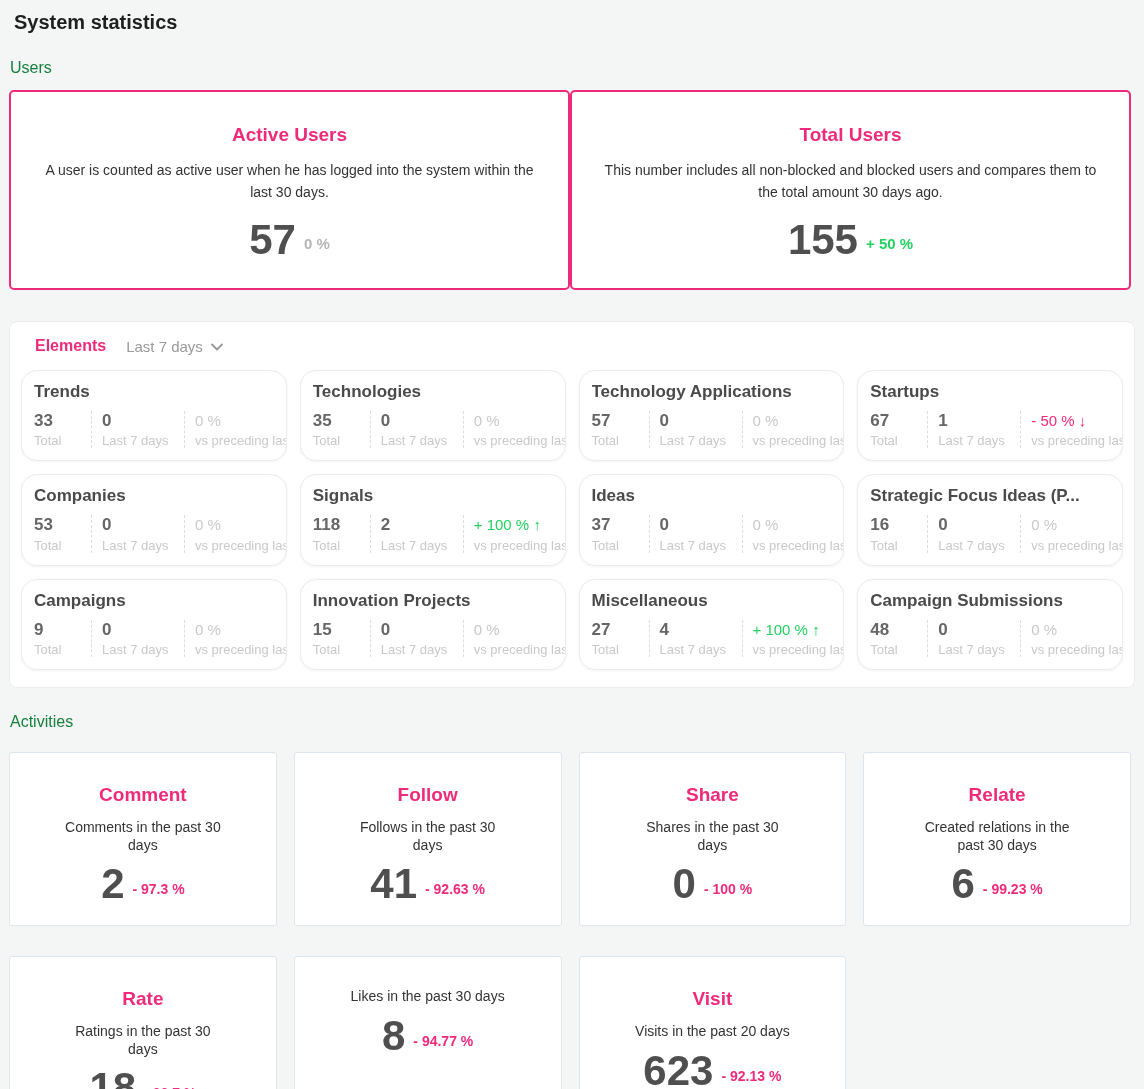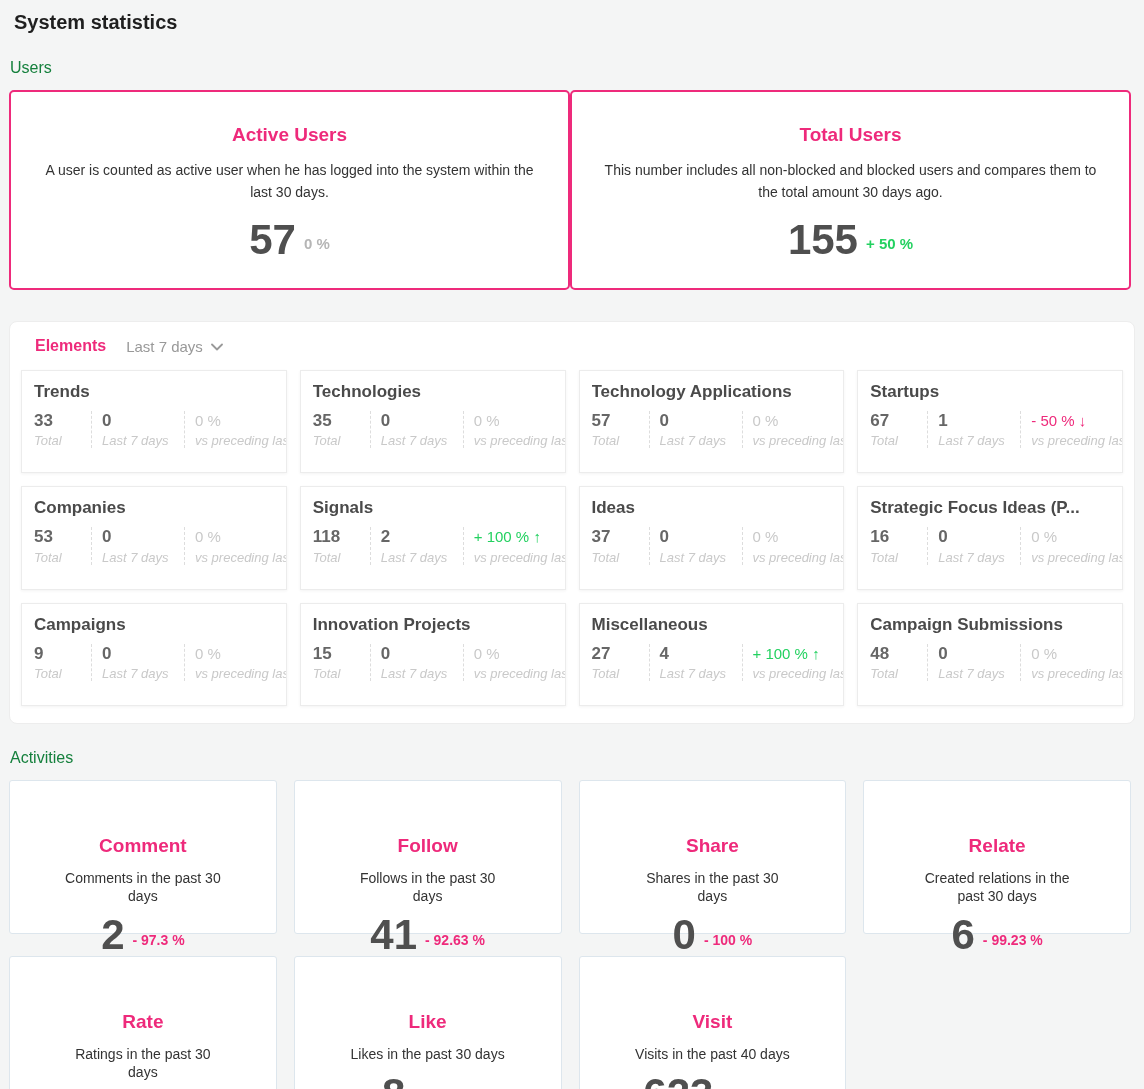--- a/index.html
+++ b/index.html
@@ -98,22 +98,22 @@
   .chevron { display: inline-flex; margin-top: 2px; }
   .elements-grid {
     margin-top: 15px;
     display: grid;
     grid-template-columns: repeat(4, 1fr);
     gap: 13px;
   }
   .element-card {
     background: #fff;
     border: 1px solid #ececec;
-    border-radius: 0;
-    padding: 11px 12px 24px;
+    border-radius: 16px;
+    padding: 11px 12px 12px;
     box-shadow: 0 1px 3px rgba(0,0,0,0.05);
     overflow: hidden;
   }
   .el-title {
     font-size: 17px;
     font-weight: 700;
     color: #4a4a4a;
     white-space: nowrap;
     overflow: hidden;
     margin: 0 0 9px;
@@ -132,39 +132,39 @@
     color: #666;
     line-height: 1.2;
     margin-bottom: 2px;
   }
   .el-change { font-size: 15px; font-weight: 400; line-height: 1.35; margin-bottom: 2px; }
   .el-change.neutral { color: #c9c9c9; }
   .el-change.up { color: #23d160; }
   .el-change.down { color: #ee2a7b; }
   .el-label {
     font-size: 13px;
-    font-style: italic;
     color: #c9c9c9;
     white-space: nowrap;
   }
   
   .activities-grid {
     margin: 0 13px 14px 9px;
     display: grid;
     grid-template-columns: repeat(4, 1fr);
     column-gap: 17px;
     row-gap: 22px;
   }
   .activity-card {
     background: #fff;
     border: 1px solid #dde6ed;
     border-radius: 3px;
-    height: 154px;
+    height: 174px;
     text-align: center;
-    padding-top: 54px;
+    padding-top: 31px;
+    margin-top: 8px;
   }
   .act-desc {
     font-size: 14px;
     color: #333;
     line-height: 1.25;
     max-width: 165px;
     margin: 0 auto;
   }
   .act-value-row {
     margin-top: 9px;
@@ -483,29 +483,28 @@
     <div class="activity-card">
       <h3 class="card-title-pink">Rate</h3>
       <p class="act-desc">Ratings in the past 30 days</p>
       <div class="act-value-row">
         <span class="big-value">18</span>
         <span class="act-delta">- 96.7 %</span>
       </div>
     </div>
 
     <div class="activity-card">
-      <h3 class="card-title-pink">Like</h3>
       <p class="act-desc">Likes in the past 30 days</p>
       <div class="act-value-row">
         <span class="big-value">8</span>
         <span class="act-delta">- 94.77 %</span>
       </div>
     </div>
 
     <div class="activity-card">
       <h3 class="card-title-pink">Visit</h3>
-      <p class="act-desc">Visits in the past 40 days</p>
+      <p class="act-desc">Visits in the past 20 days</p>
       <div class="act-value-row">
         <span class="big-value">623</span>
         <span class="act-delta">- 92.13 %</span>
       </div>
     </div>
   </div>
 
 </body></html>

